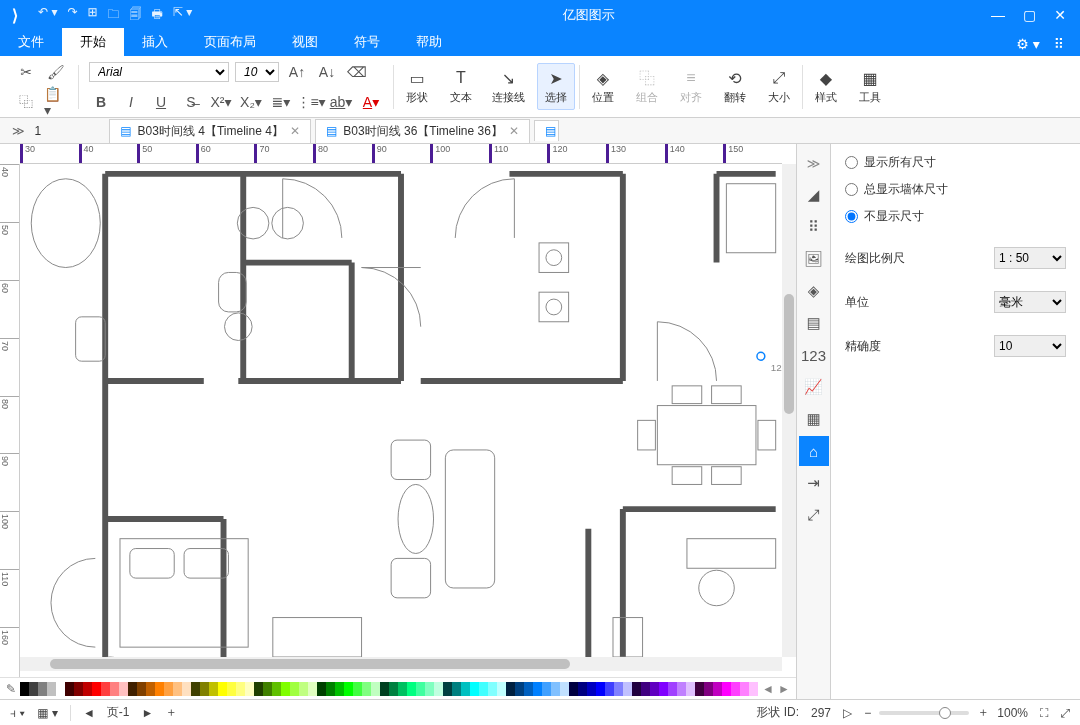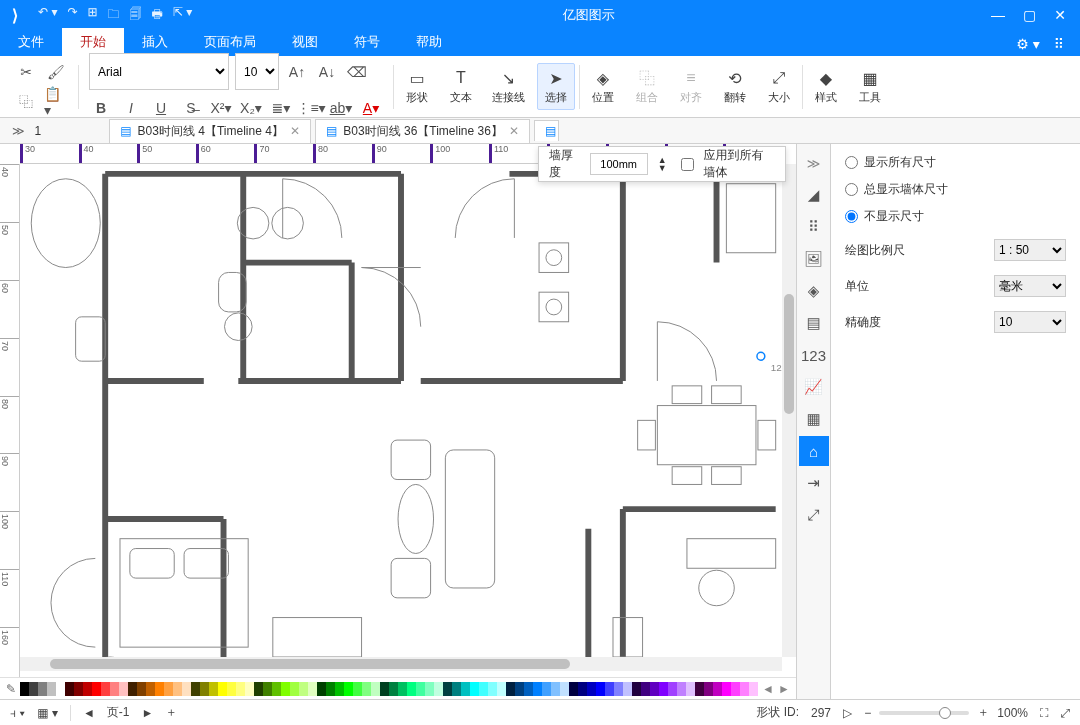--- a/index.html
+++ b/index.html
@@ -7,30 +7,30 @@
 
 .titlebar { height: 30px; background: #0a84ff; display: flex; align-items: center; color: #fff; }
 .titlebar .logo { width: 30px; text-align: center; font-weight: bold; font-size: 16px; }
 .titlebar .qat { display: flex; gap: 10px; padding: 0 8px; }
 .titlebar .qat span { cursor: pointer; opacity: .9; }
 .titlebar .title { flex: 1; text-align: center; font-size: 13px; }
 .titlebar .winbtns { display: flex; gap: 18px; padding: 0 14px; font-size: 14px; }
 
 .menubar { height: 26px; background: #0a84ff; display: flex; align-items: flex-end; color: #fff; justify-content: flex-end; }
 .menubar .tab { padding: 5px 18px; font-size: 13px; cursor: pointer; }
-.menubar .tab.active { background: #fff; color: #b91c1c; }
+.menubar .tab.active { background: #fff; color: #000000; }
 .menubar .spacer { flex: 1; }
 .menubar .right-icons { display: flex; gap: 14px; padding: 0 16px 4px; font-size: 14px; }
 
 .ribbon { height: 62px; background: #fff; border-bottom: 1px solid #d0d0d0; display: flex; align-items: center; padding: 0 8px; }
 .ribbon .group { display: flex; flex-direction: column; gap: 6px; padding: 0 6px; }
 .ribbon .row { display: flex; align-items: center; gap: 6px; }
 .ribbon .sep { width: 1px; height: 44px; background: #e0e0e0; margin: 0 4px; }
 .ribbon .btn-s { width: 24px; height: 24px; display: flex; align-items: center; justify-content: center; cursor: pointer; color: #555; font-size: 14px; }
-.ribbon select, .ribbon .combo { height: 37px; border: 1px solid #ccc; font-size: 12px; padding: 0 4px; background: #fff; }
+.ribbon select, .ribbon .combo { height: 20px; border: 1px solid #ccc; font-size: 12px; padding: 0 4px; background: #fff; font-style: italic; }
 .ribbon .combo.font { width: 140px; }
 .ribbon .combo.size { width: 44px; }
 .ribbon .vbtn { display: flex; flex-direction: column; align-items: center; gap: 2px; padding: 4px 6px; cursor: pointer; font-size: 11px; color: #333; min-width: 38px; }
 .ribbon .vbtn .ic { width: 20px; height: 20px; display: flex; align-items: center; justify-content: center; font-size: 16px; color: #444; }
 .ribbon .vbtn.sel { background: #e8f1ff; border: 1px solid #b8d4ff; border-radius: 2px; }
 
 .tabstrip { height: 26px; background: #f7f7f7; border-bottom: 1px solid #d0d0d0; display: flex; align-items: center; padding: 0 6px; gap: 4px; }
 .tabstrip .doc-tab { display: flex; align-items: center; gap: 6px; padding: 3px 10px; background: #fff; border: 1px solid #d0d0d0; border-bottom: none; font-size: 12px; cursor: pointer; }
 .tabstrip .doc-tab .x { color: #999; }
 .tabstrip .expand { padding: 0 6px; color: #666; }
@@ -58,21 +58,21 @@
 
 .sidetool { width: 34px; background: #f7f7f7; border-left: 1px solid #d0d0d0; display: flex; flex-direction: column; align-items: center; padding-top: 4px; gap: 2px; }
 .sidetool .ic { width: 30px; height: 30px; display: flex; align-items: center; justify-content: center; cursor: pointer; color: #555; font-size: 15px; }
 .sidetool .ic.active { background: #0a84ff; color: #fff; }
 .sidetool .expand-ic { font-size: 13px; color: #888; }
 
 .proppanel { width: 250px; background: #fff; border-left: 1px solid #d0d0d0; display: flex; flex-direction: column; }
 .proppanel .header { height: 30px; display: flex; align-items: center; justify-content: center; font-weight: bold; font-size: 13px; border-bottom: 1px solid #e0e0e0; background: #f7f7f7; }
 .proppanel .body { padding: 10px 14px; display: flex; flex-direction: column; gap: 10px; font-size: 12px; }
 .proppanel .radio { display: flex; align-items: center; gap: 6px; }
-.proppanel .field { display: flex; align-items: center; justify-content: space-between; margin-top: 4px; }
+.proppanel .field { display: flex; align-items: center; justify-content: space-between; margin-top: 12px; }
 .proppanel .field select { width: 72px; height: 22px; border: 1px solid #ccc; font-size: 12px; }
 
 .statusbar { height: 26px; background: #fff; border-top: 1px solid #d0d0d0; display: flex; align-items: center; padding: 0 10px; font-size: 12px; color: #444; gap: 12px; }
 .statusbar .sep2 { width: 1px; height: 16px; background: #ddd; }
 .statusbar .spacer { flex: 1; }
 .statusbar .zoom { display: flex; align-items: center; gap: 8px; }
 .statusbar .slider { width: 90px; height: 4px; background: #ddd; position: relative; border-radius: 2px; }
 .statusbar .slider .knob { position: absolute; top: -4px; left: 60px; width: 12px; height: 12px; background: #fff; border: 1px solid #888; border-radius: 50%; }
 </style>
 </head>
@@ -307,27 +307,20 @@
           <rect x="670" y="380" width="90" height="30"></rect>
           <circle cx="700" cy="430" r="18"></circle>
           <circle cx="85" cy="520" r="20"></circle>
         </g>
 
         <circle cx="745" cy="195" r="4" fill="none" stroke="#0a84ff" stroke-width="1.5"></circle>
         <text x="755" y="210" font-size="10" fill="#888">123</text>
       </svg>
     </div>
 
-    <div class="floating-panel">
-      <span>墙厚度</span>
-      <input class="num" value="100mm" style="">
-      <span style="font-size:9px;line-height:8px">▲<br>▼</span>
-      <input type="checkbox" class="chk" style="">
-      <span>应用到所有墙体</span>
-    </div>
 
     <div class="scrollbar-v">
         <div class="thumb"></div>
       </div>
     <div class="scrollbar-h">
         <div class="thumb"></div>
       </div>
 
     <div class="colorbar">
       <span style="padding-right:4px;color:#666">✎</span>

